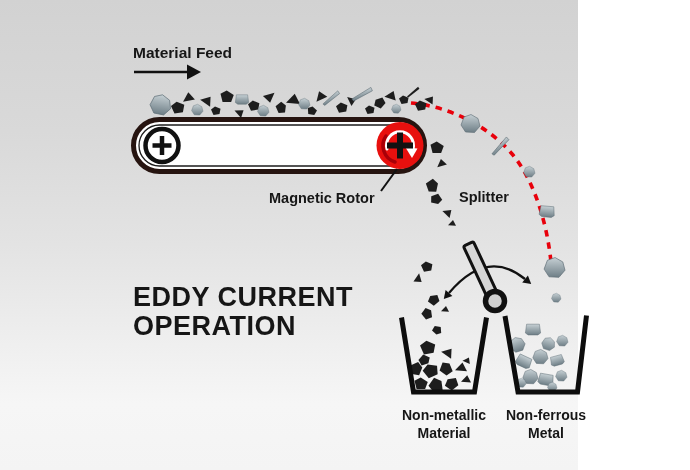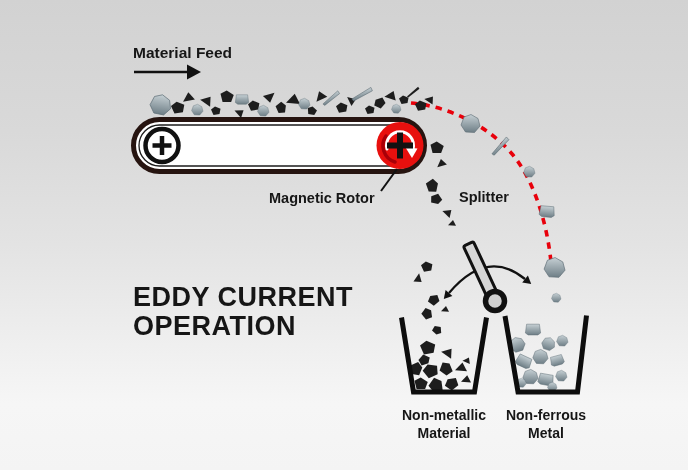--- a/index.html
+++ b/index.html
@@ -1,18 +1,18 @@
 <!DOCTYPE html>
 <html><head>
 <meta charset="utf-8">
 <style>
   html,body{margin:0;padding:0;}
   body{width:690px;height:470px;overflow:hidden;font-family:"Liberation Sans",sans-serif;}
   .stage{
-    position:relative;width:688px;height:470px;
+    position:relative;width:578px;height:470px;
     background:linear-gradient(180deg,#d2d2d2 0%,#d9d9d9 28%,#e3e3e3 52%,#f6f6f6 86%,#f4f4f4 100%);
   }
   svg{position:absolute;left:0;top:0;}
   text{font-family:"Liberation Sans",sans-serif;font-weight:bold;fill:#161616;}
   .title-line{font-size:27px;letter-spacing:.5px;}
   .label-md{font-size:14.5px;}
   .label-feed{font-size:15.5px;}
   .label-bin{font-size:14px;}
 </style>
 </head>

